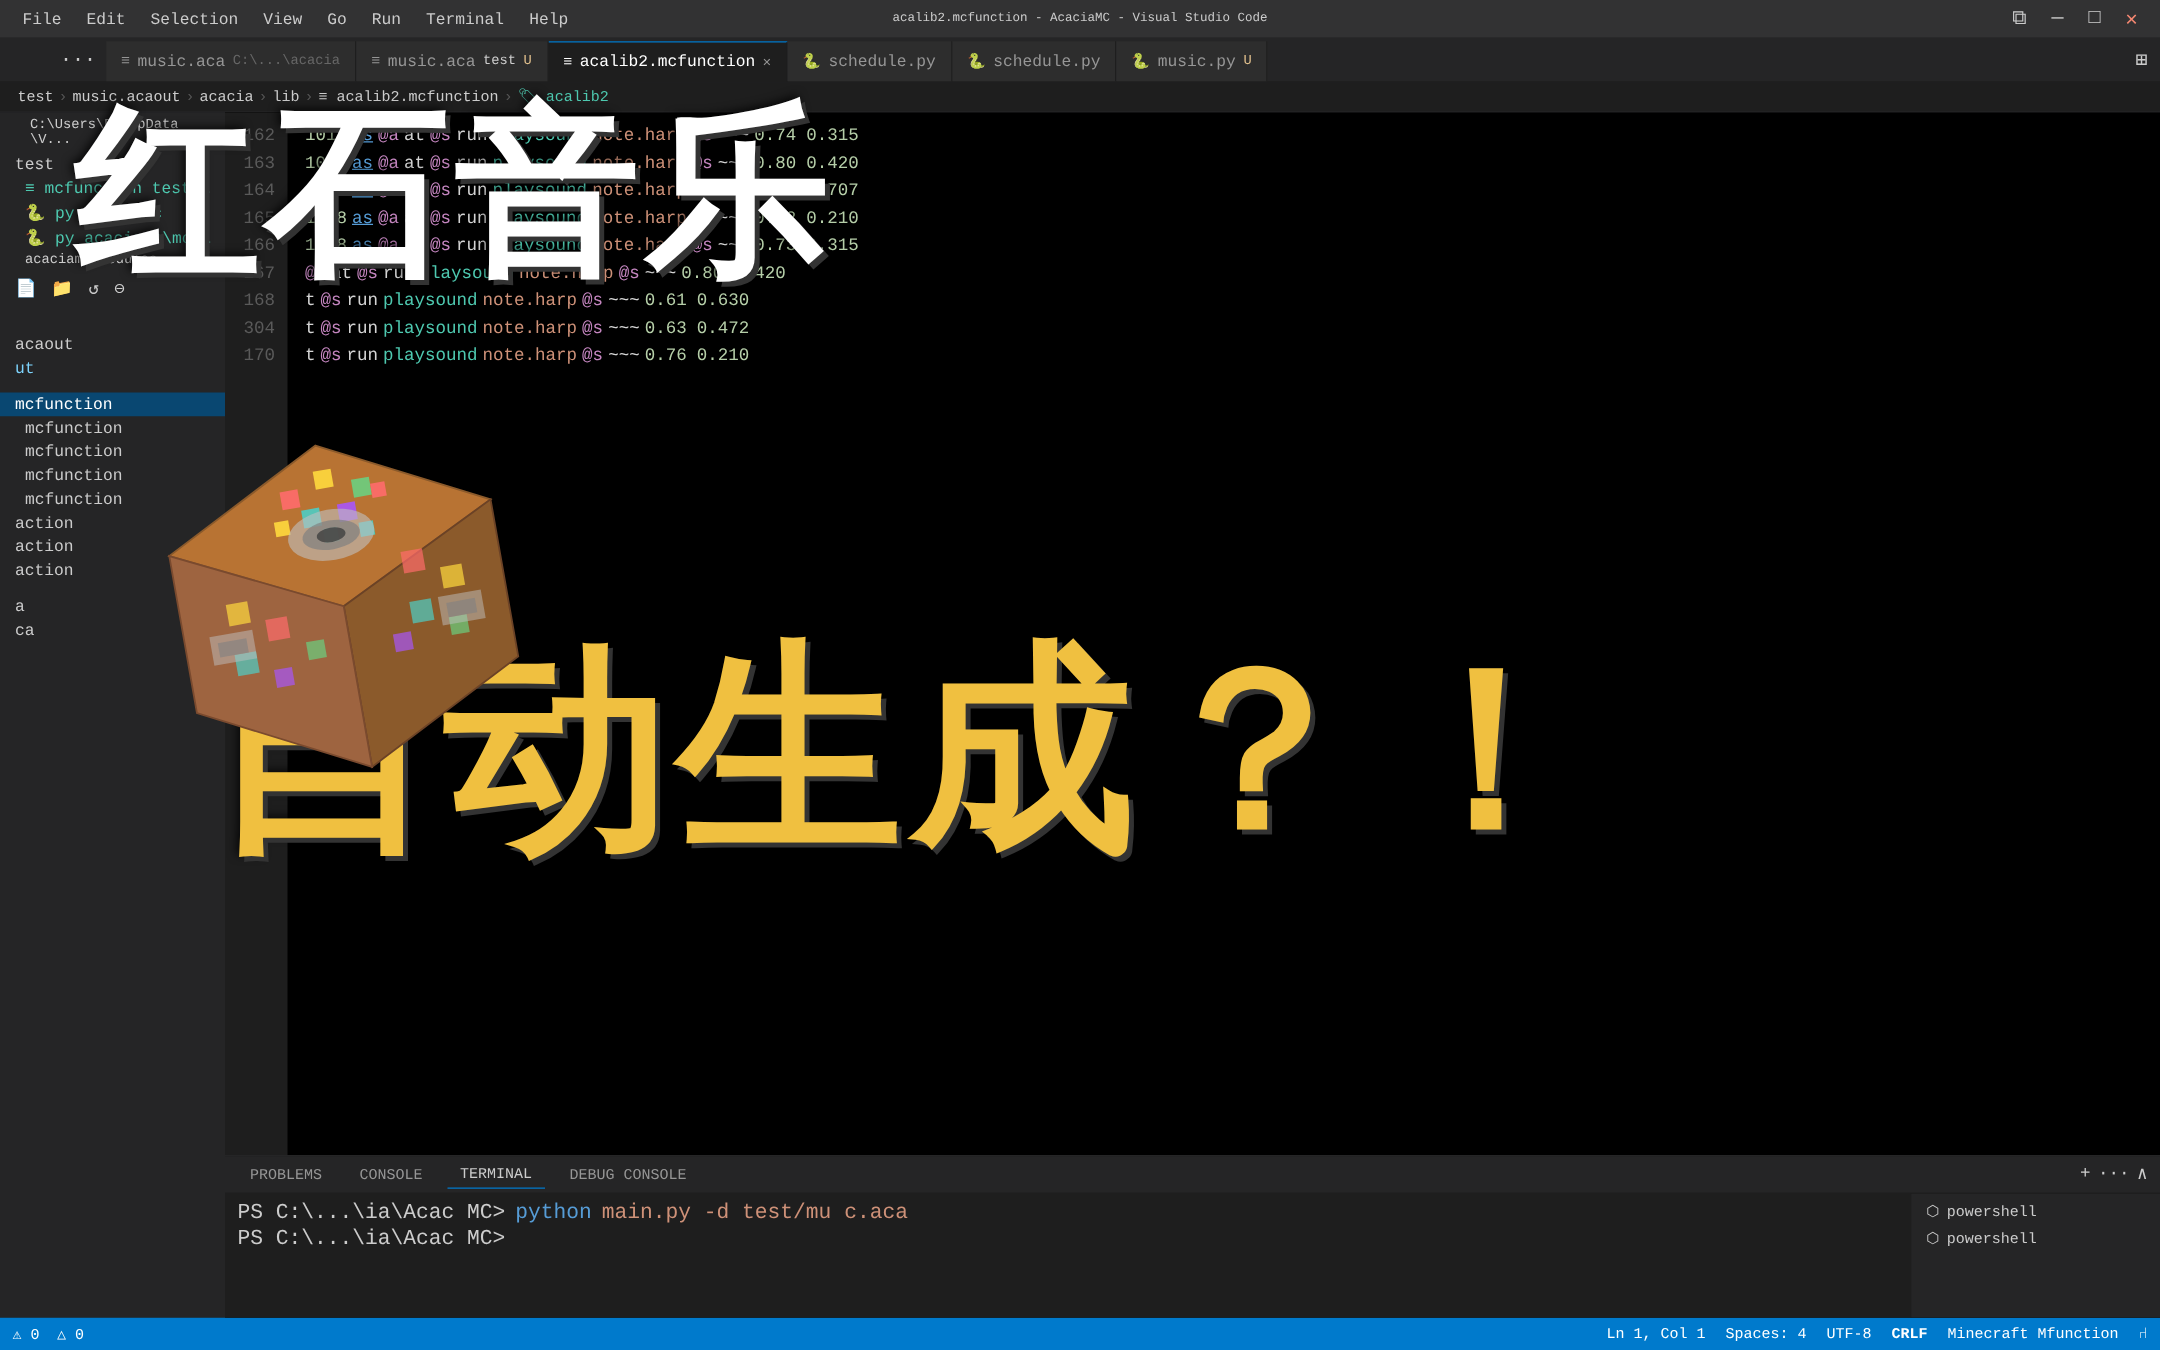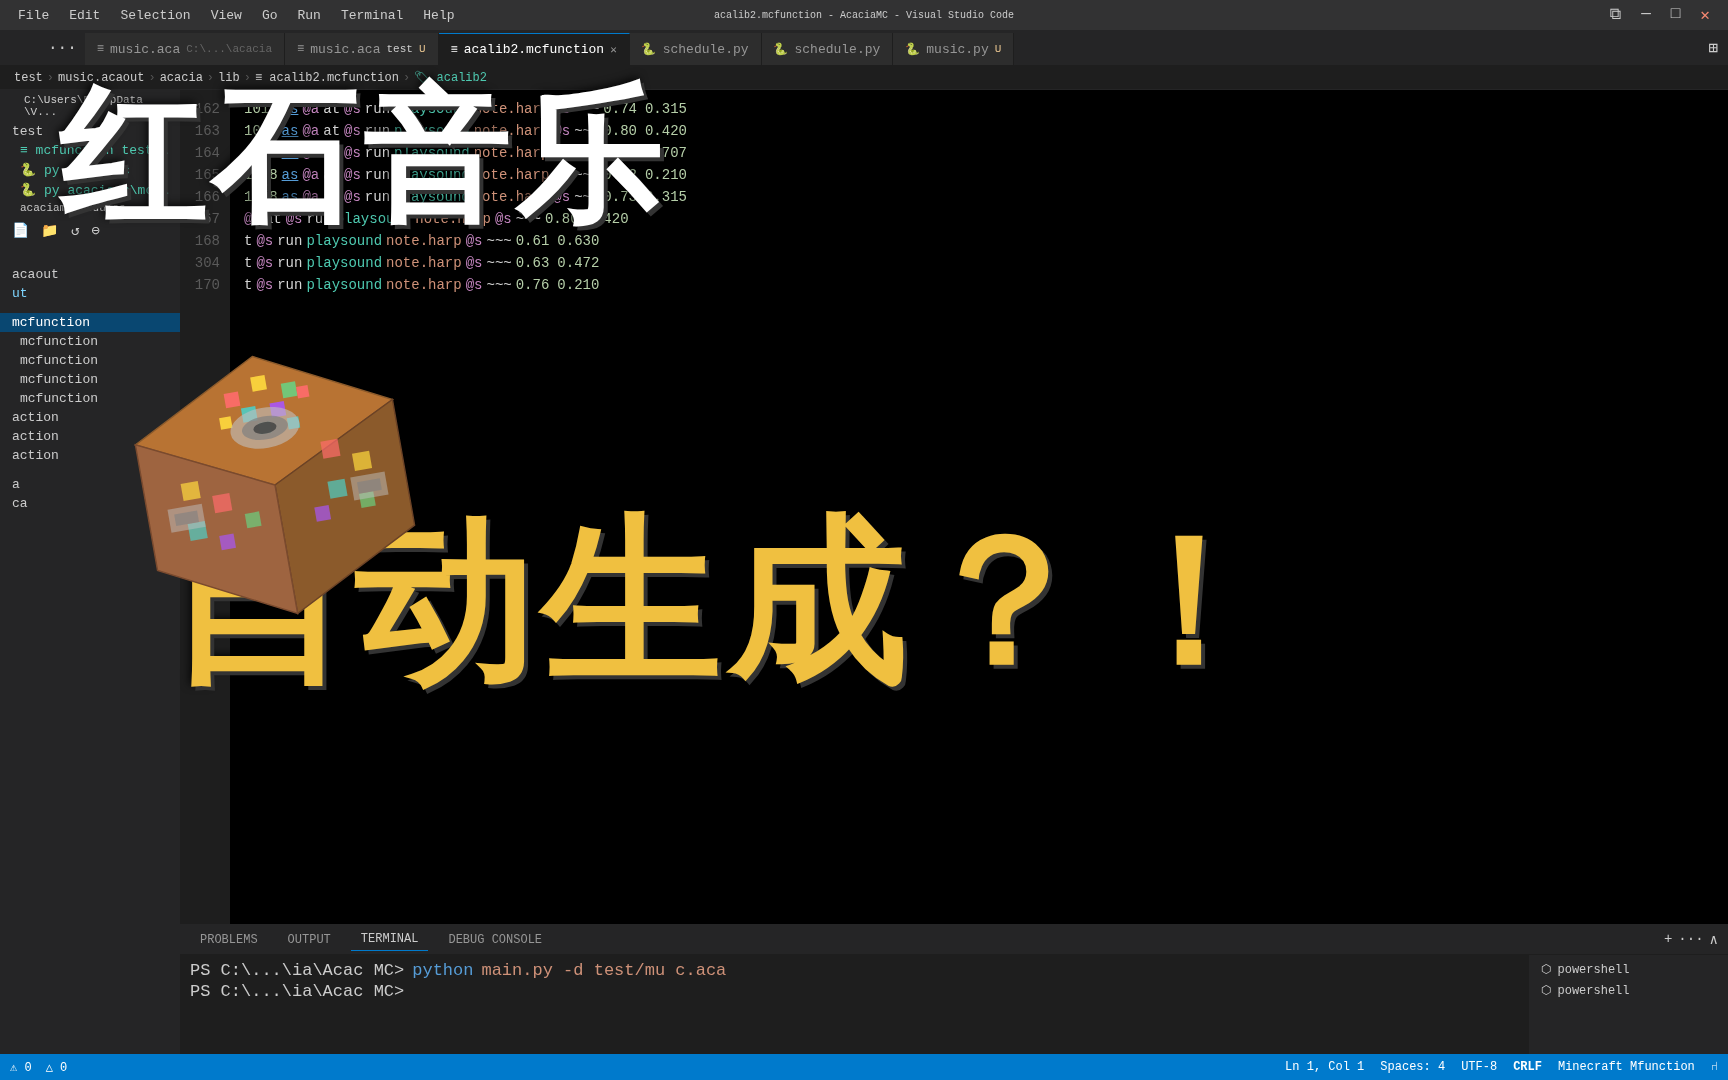--- a/index.html
+++ b/index.html
@@ -573,21 +573,21 @@
             <span class="c-num">0.76</span>
             <span class="c-plain"> </span>
             <span class="c-num">0.210</span>
         </div>
       </div>
     </div>
 
     <div id="terminal-panel">
       <div id="terminal-tabs">
         <span class="term-tab">PROBLEMS</span>
-        <span class="term-tab">OUTPUT</span>
+        <span class="term-tab">CONSOLE</span>
         <span class="term-tab active">TERMINAL</span>
         <span class="term-tab">DEBUG CONSOLE</span>
         <div class="term-controls">
           <span>+</span>
           <span>···</span>
           <span>∧</span>
         </div>
       </div>
       <div style="display:flex;flex:1;overflow:hidden">
         <div id="terminal-content">

